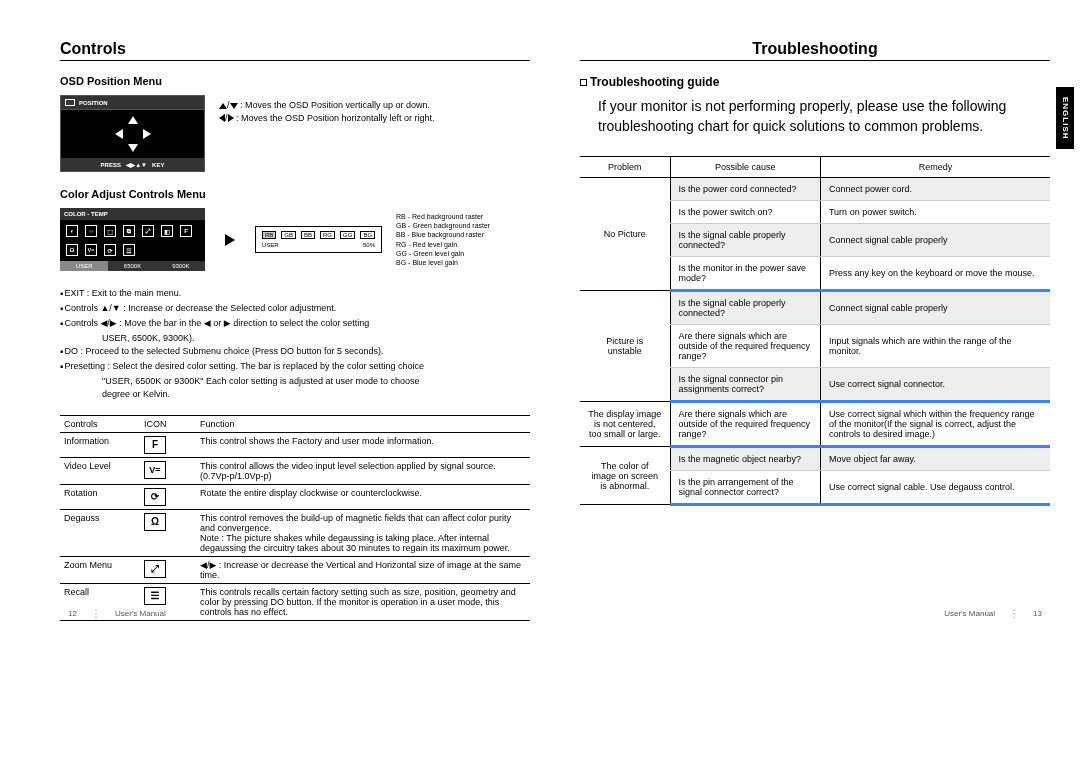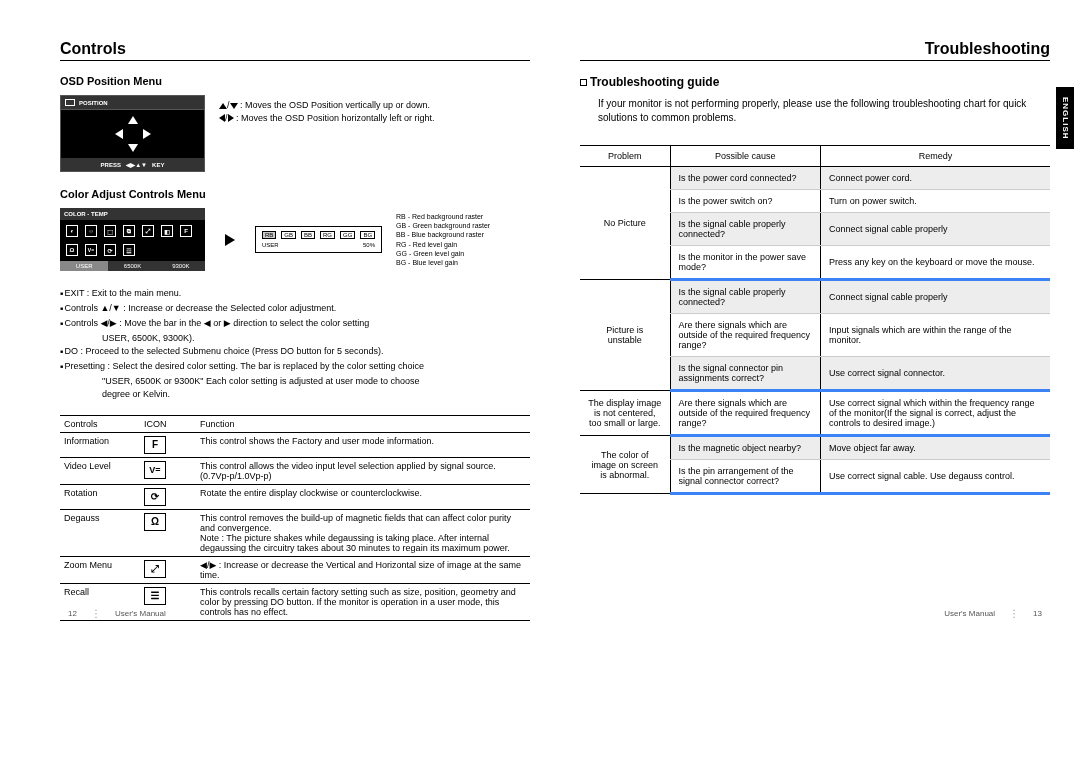--- a/index.html
+++ b/index.html
@@ -2,21 +2,21 @@
 <html><head>
 <meta charset="utf-8">
 <style>
   * { box-sizing: border-box; margin: 0; padding: 0; }
   body { font-family: Arial, Helvetica, sans-serif; font-size: 10px; color: #000; background: #fff; width: 1080px; height: 763px; position: relative; }
   .page { display: flex; padding: 40px 30px 30px 60px; gap: 30px; }
   .col { flex: 1; position: relative; }
   .col-left { padding-right: 10px; }
   .col-right { padding-left: 10px; }
   .hdr { font-size: 16px; font-weight: bold; border-bottom: 1.5px solid #000; padding-bottom: 2px; margin-bottom: 14px; }
-  .hdr-right { text-align: right; }
+  .hdr-right { text-align: center; }
   .subhdr { font-size: 11px; font-weight: bold; margin-bottom: 8px; }
   .sec-title { font-size: 12px; font-weight: bold; margin-bottom: 8px; }
   .tab { display: inline-block; width: 7px; height: 7px; border: 1px solid #000; vertical-align: middle; margin-right: 3px; }
   .eng-tab { position: absolute; right: -24px; top: 47px; width: 18px; height: 62px; background: #000; color: #fff; writing-mode: vertical-rl; text-orientation: mixed; font-size: 8px; font-weight: bold; letter-spacing: 1px; display:flex; align-items:center; justify-content:center; }
 
   
   .osd { width: 145px; background: #000; color: #fff; font-size: 6px; border: 1px solid #555; }
   .osd-bar { background: #333; color:#fff; font-size:6px; font-weight:bold; padding: 3px 4px; display:flex; align-items:center; border-bottom:1px solid #555;}
   .osd-body { height: 48px; display:flex; align-items:center; justify-content:center; }
   .osd-footer { background:#333; padding:3px 4px; text-align:center; font-weight:bold; }
@@ -52,21 +52,21 @@
   .arrbig{ display:inline-block;width:0;height:0;border-top:6px solid transparent;border-bottom:6px solid transparent;border-left:10px solid #000; margin:0 6px; align-self:center;}
 
   
   table.ct { border-collapse: collapse; width: 100%; font-size:9px; margin-top:14px;}
   table.ct th, table.ct td { border-top:1px solid #000; border-bottom:1px solid #000; padding:3px 4px; text-align:left; vertical-align:top;}
   table.ct th { font-weight:normal;}
   .icon-cell { text-align:center; width:56px;}
   .ic-box { display:inline-block; border:1.5px solid #000; width:22px; height:18px; line-height:16px; text-align:center; font-weight:bold; font-size:10px;}
 
   
-  .ts-intro { font-size:10px; line-height:1.4; margin-bottom:20px; padding-left:18px;}
+  .ts-intro { font-size:14px; line-height:1.4; margin-bottom:20px; padding-left:18px;}
   table.ts { border-collapse: collapse; width:100%; font-size:9px;}
   table.ts th { font-weight:normal; text-align:center; padding:5px; border-top:1px solid #000; border-bottom:1px solid #000;}
   table.ts td { padding:6px 8px; border-bottom:1px solid #ccc; vertical-align:middle;}
   table.ts .prob { text-align:center; width:90px;}
   table.ts .shade { background: rgba(0,0,0,0.07);}
   table.ts .grp-end td { border-bottom:3px solid #3b82f6;}
   .vline{ border-left:1px solid #000; border-right:1px solid #000;}
 
   .footer-l, .footer-r { position:absolute; bottom:2px; font-size:8px; color:#555; display:flex; align-items:center; gap:10px;}
   .footer-l { left:8px;}

